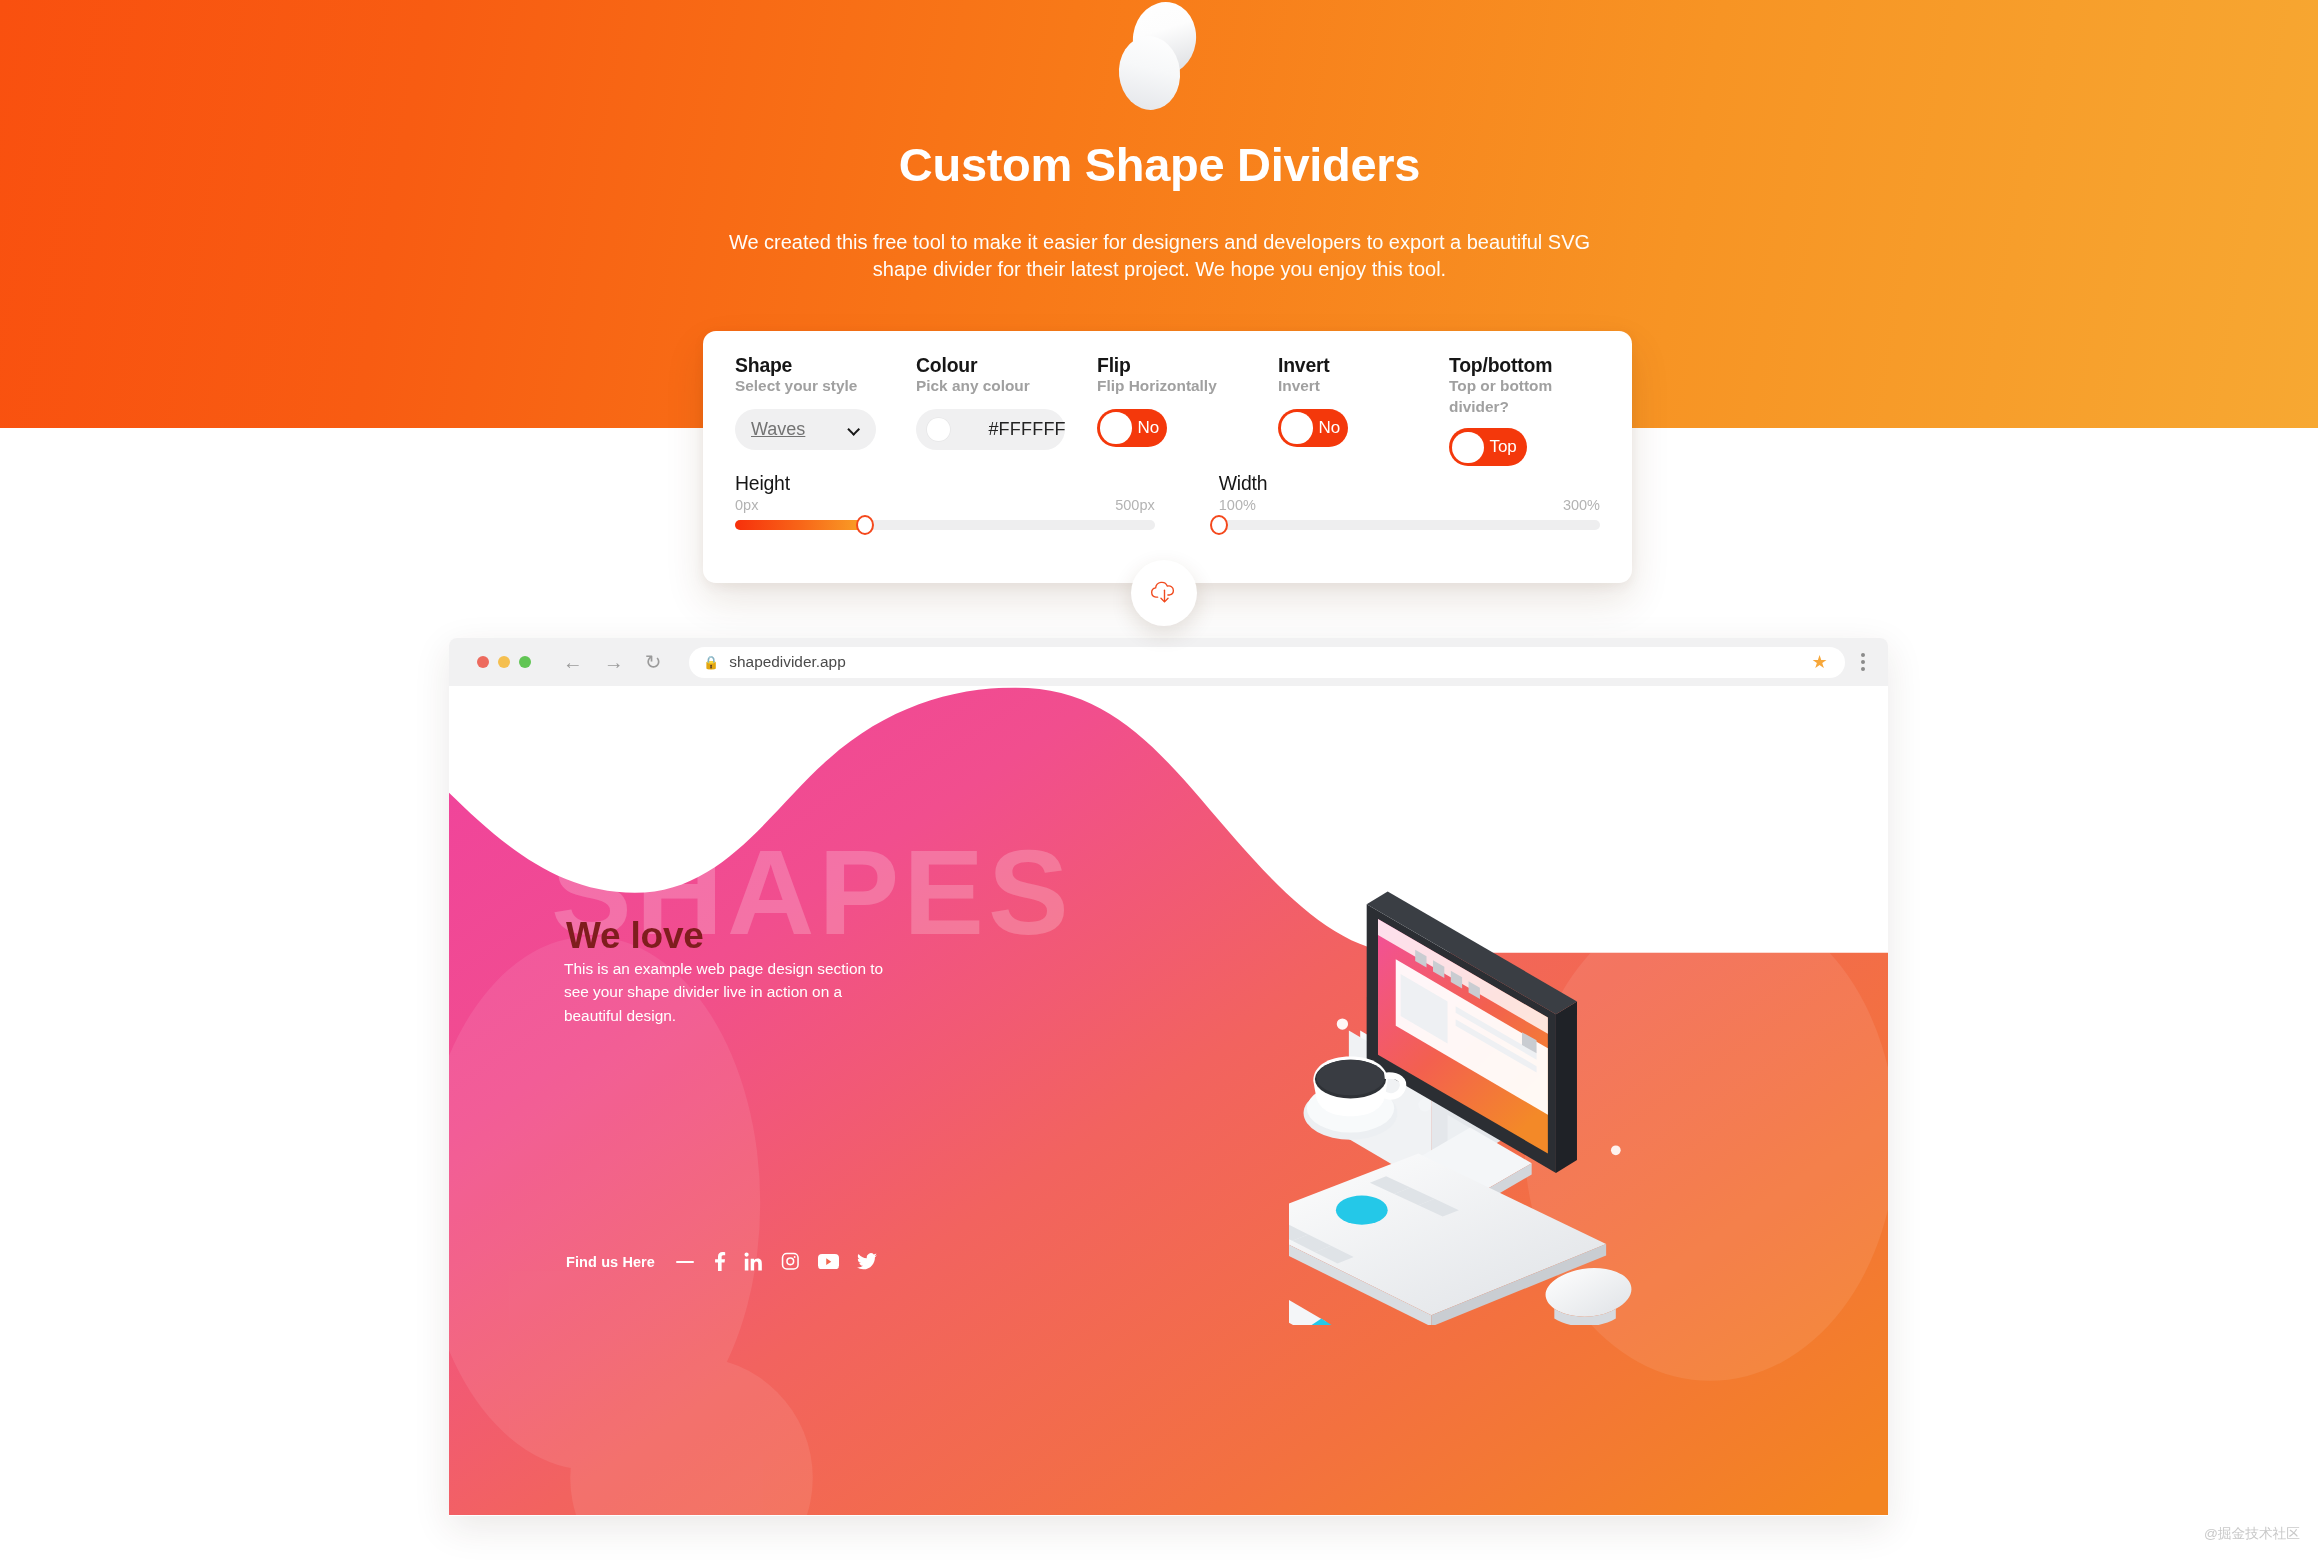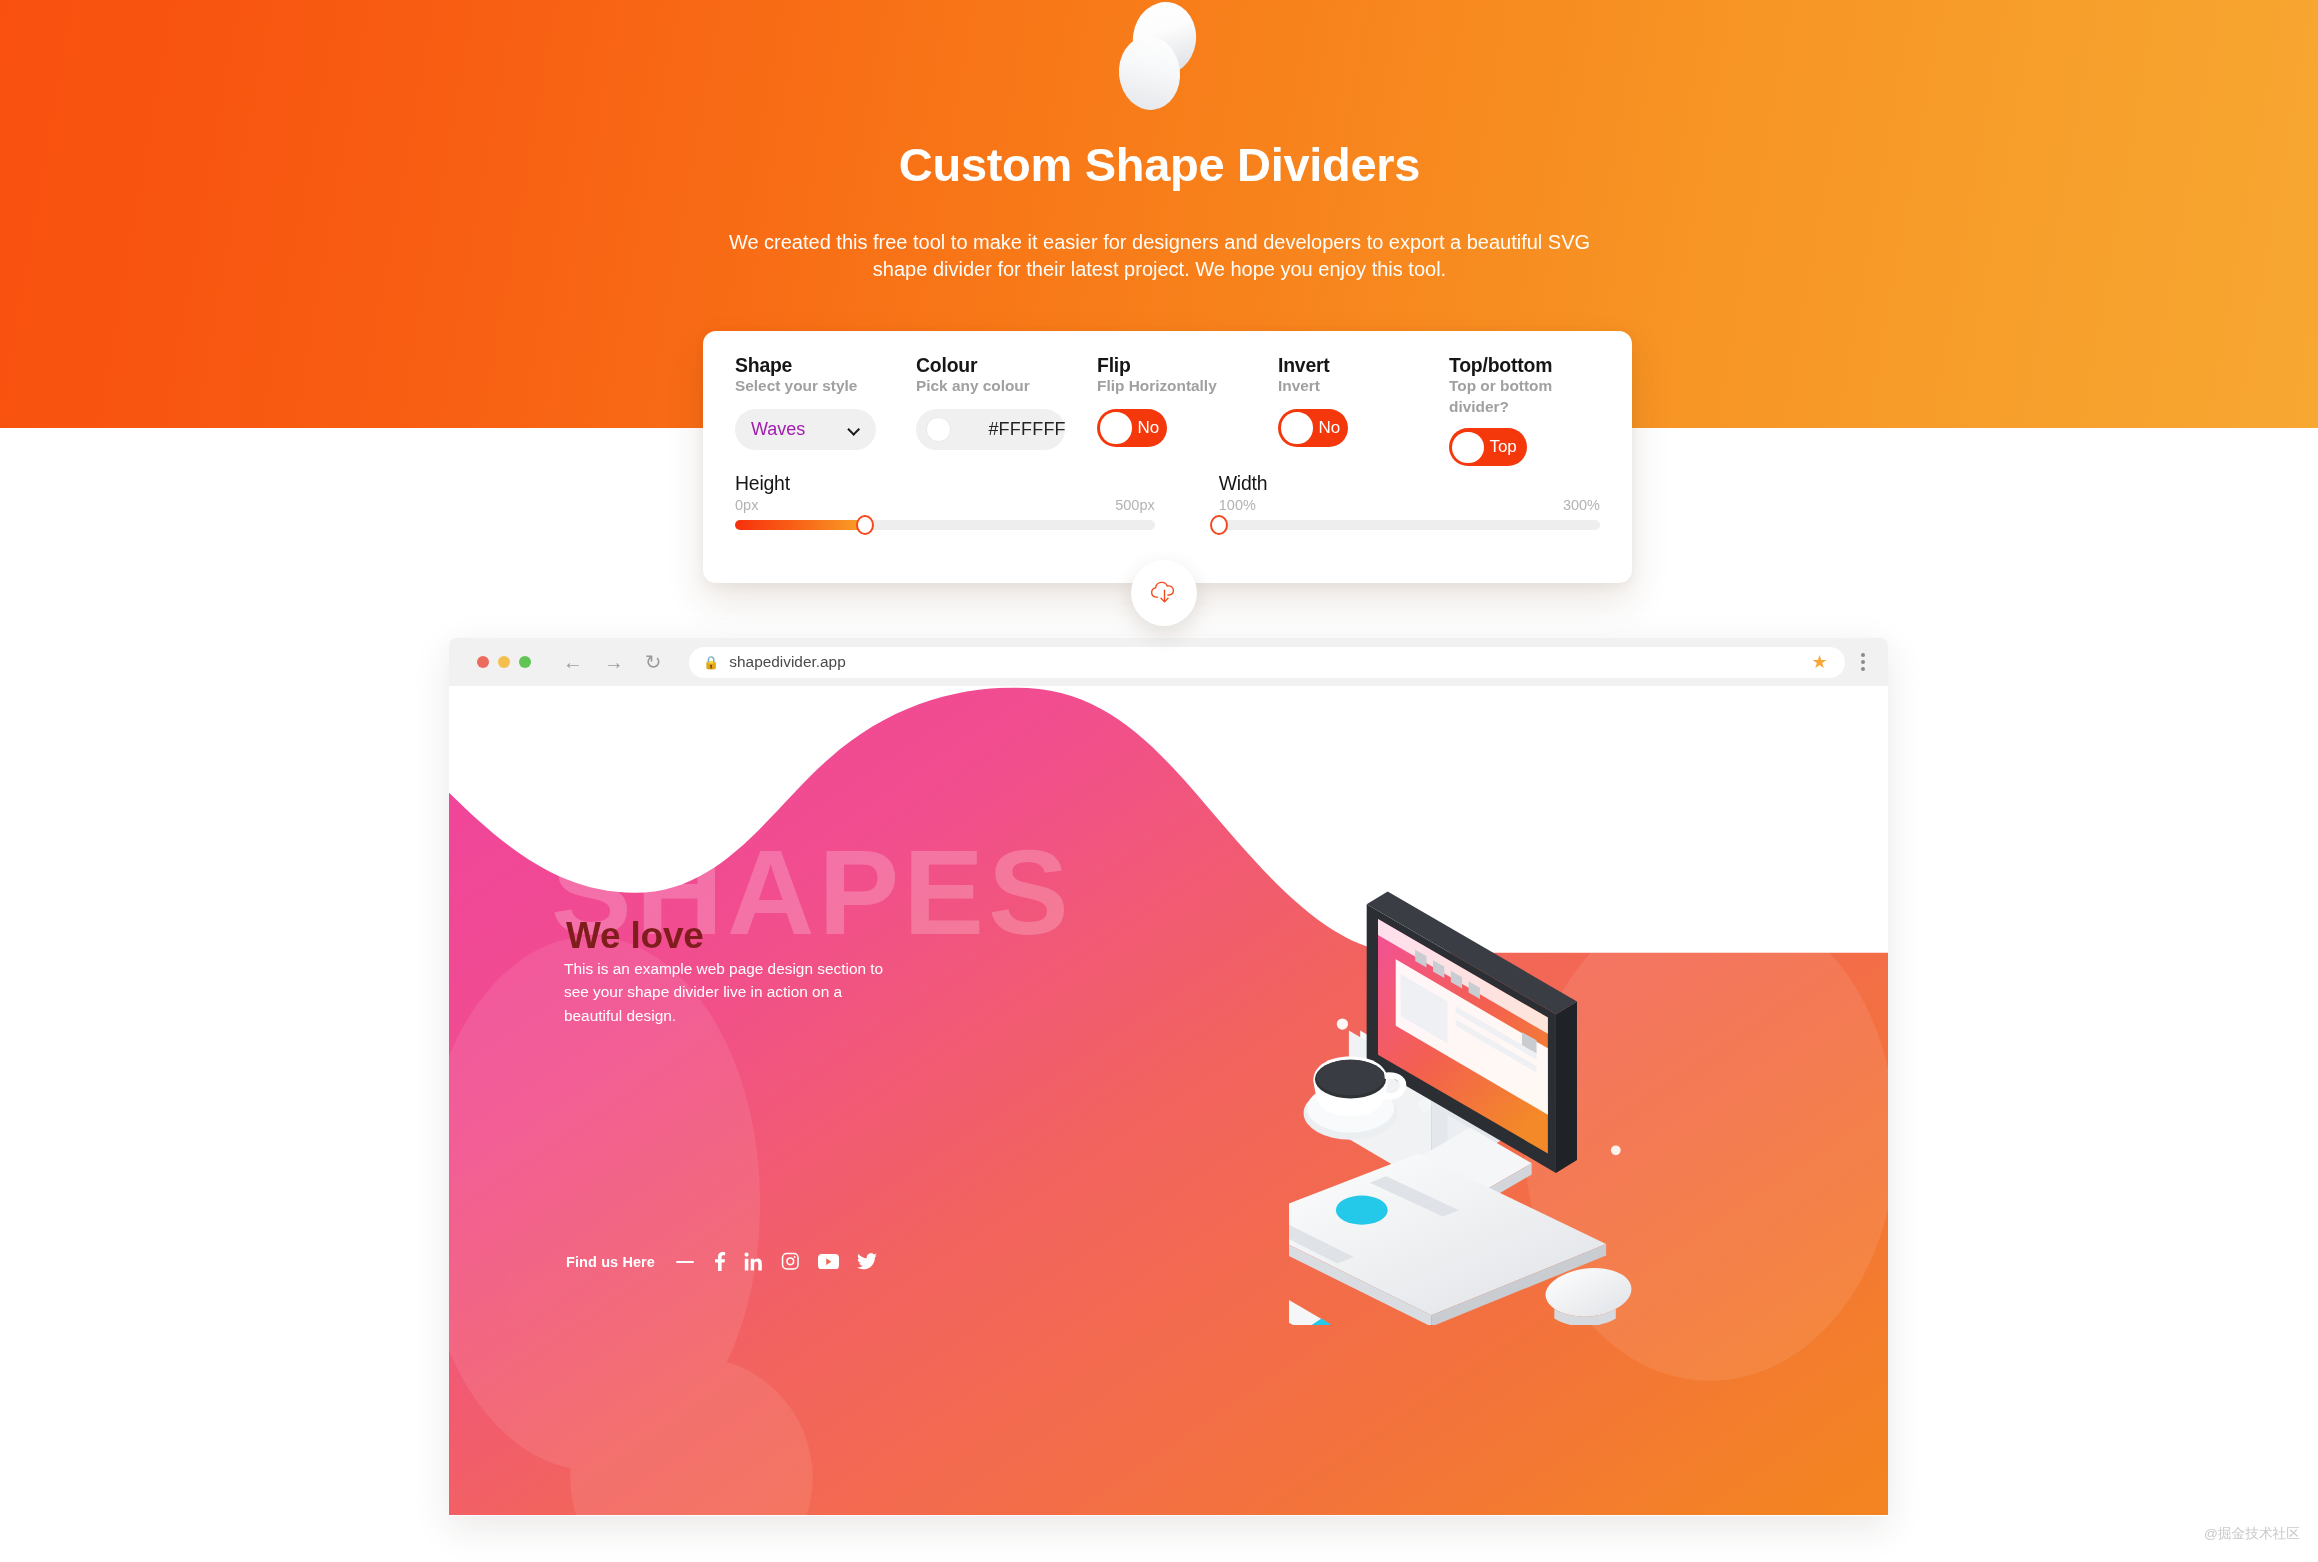--- a/index.html
+++ b/index.html
@@ -107,21 +107,21 @@
     margin-top: 12px;
     width: 141px; height: 41px;
     background: #f0f0f1;
     border-radius: 21px;
     display: flex;
     align-items: center;
     padding: 0 14.5px 0 16px;
     justify-content: space-between;
     cursor: pointer;
   }
-  .select-wrap .sel-val { font-size: 18px; color: #a21caf; }
+  .select-wrap .sel-val { font-size: 18px; color: #737373; text-decoration: underline; }
   .chev { width: 13px; height: 8px; position: relative; }
   .chev::before {
     content: "";
     position: absolute; left: 0.8px; top: 0;
     width: 7.3px; height: 7.3px;
     border-right: 2.4px solid #1a1a1a;
     border-bottom: 2.4px solid #1a1a1a;
     transform: rotate(45deg);
   }
 

